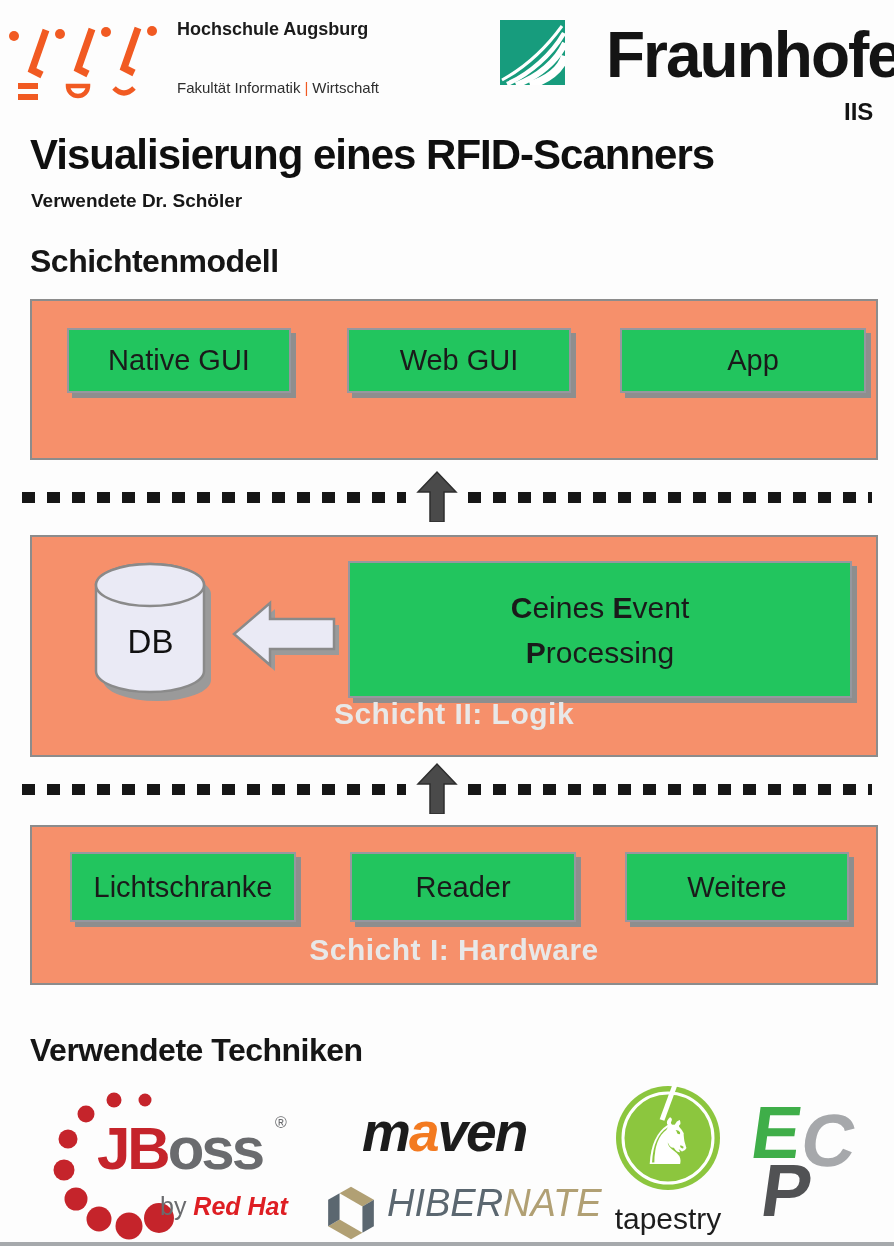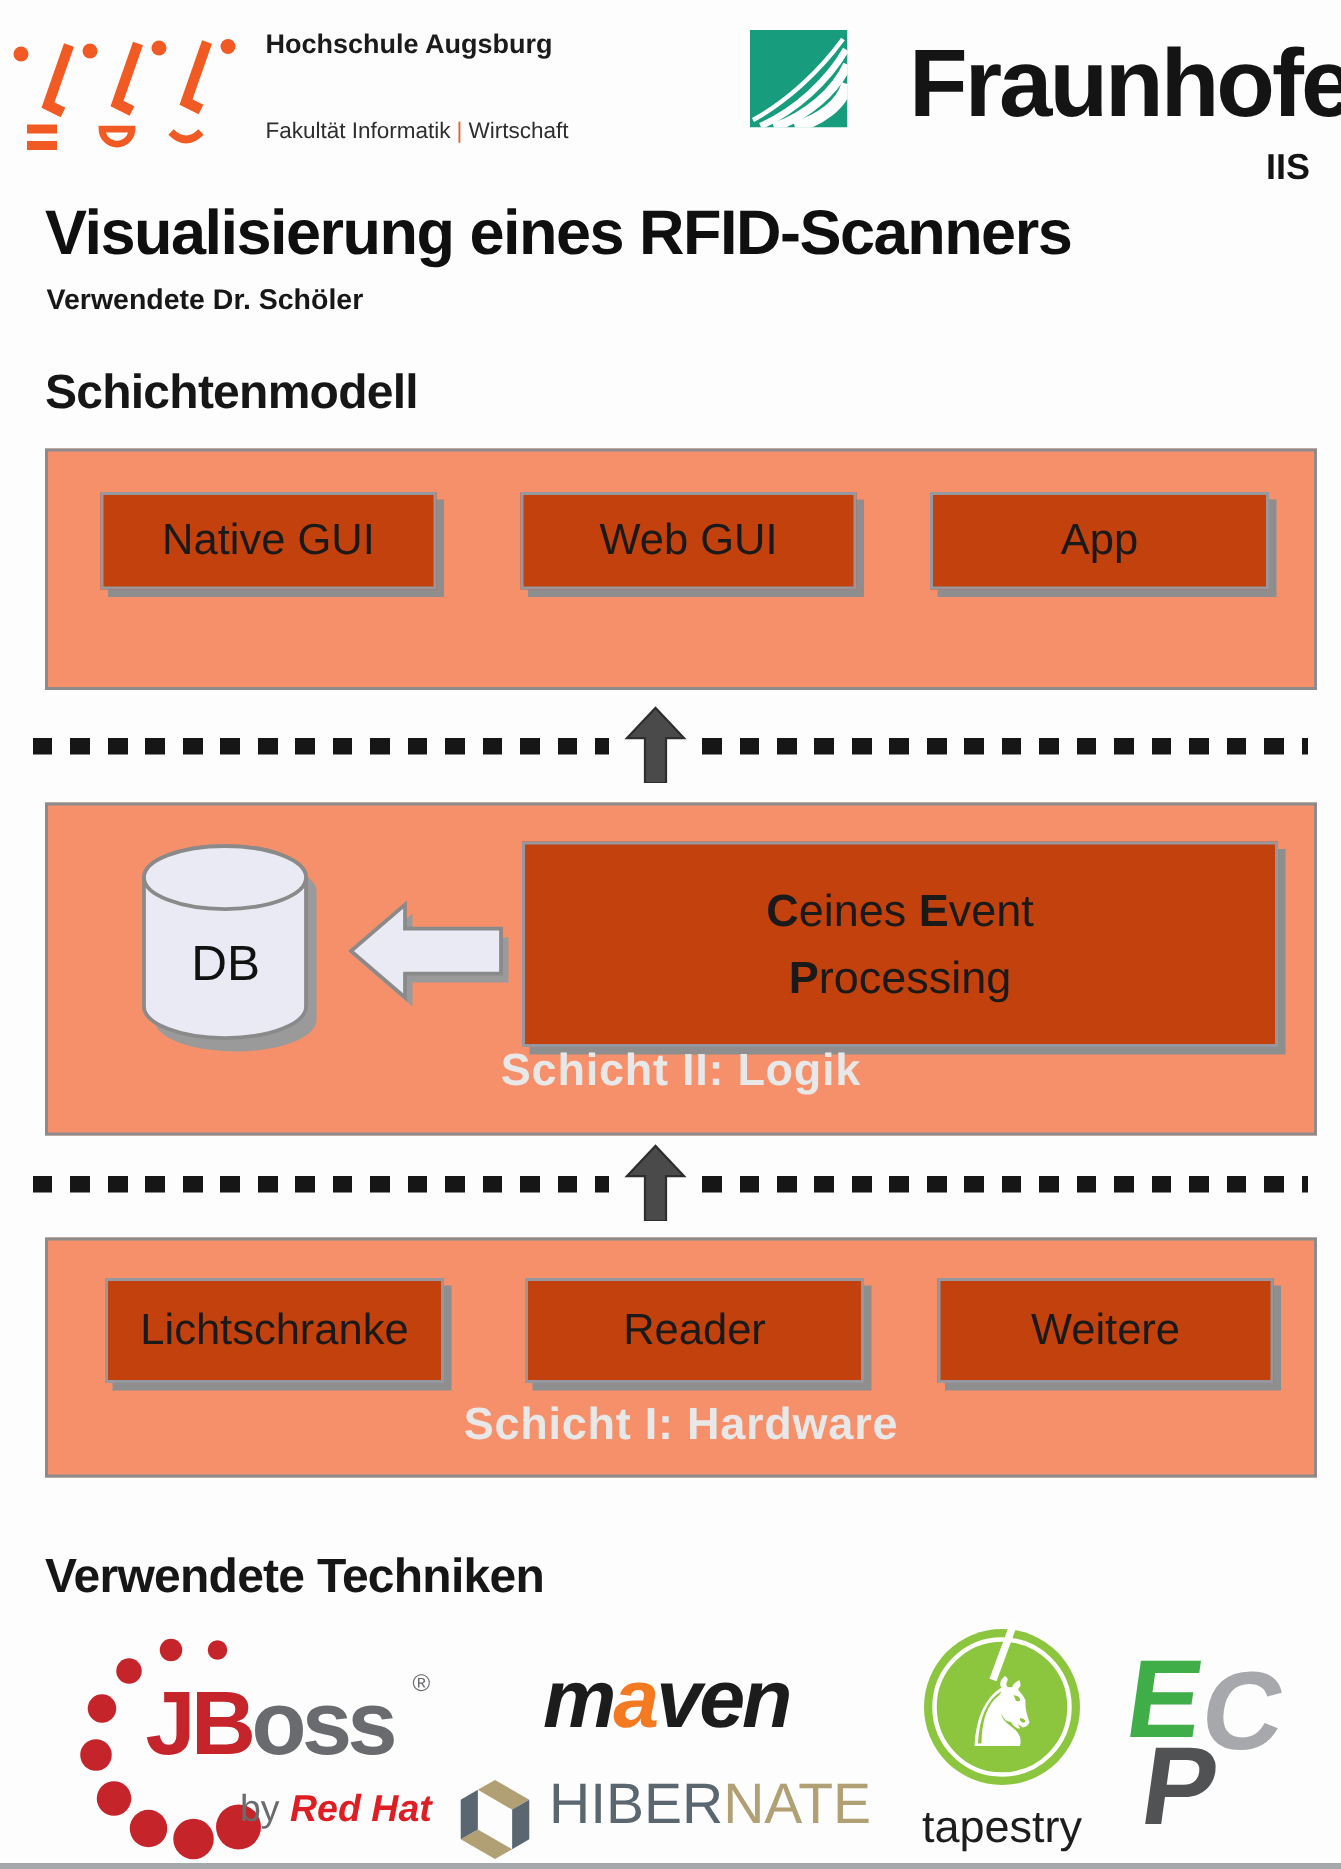--- a/index.html
+++ b/index.html
@@ -21,30 +21,30 @@
   .title{left:30px;top:131px;font-size:42px;font-weight:bold;letter-spacing:-1px;color:#0f0f0f;}
   .subtitle{left:31px;top:190px;font-size:19px;font-weight:bold;color:#171717;}
   .h-model{left:30px;top:243px;font-size:32px;font-weight:bold;letter-spacing:-0.5px;}
   .h-tech{left:30px;top:1032px;font-size:32px;font-weight:bold;letter-spacing:-0.5px;}
 
   
   .layer{left:30px;width:844px;background:#F6906B;border:2px solid #8C8C8C;}
   #layer3{top:299px;height:157px;}
   #layer2{top:535px;height:218px;}
   #layer1{top:825px;height:156px;}
-  .lbox{position:absolute;background:#c2410c;border:2px solid #97979F;
+  .lbox{position:absolute;background:#22c55e;border:2px solid #97979F;
         box-shadow:5px 5px 0 #8E8E8E;display:flex;align-items:center;justify-content:center;
         font-size:29px;color:#1a1a1a;}
   .layer-label{position:absolute;left:0;right:0;text-align:center;font-size:30px;
                font-weight:bold;color:#E8E8E8;letter-spacing:0.5px;}
 
   
   #layer3 .b1{left:35px;top:27px;width:220px;height:61px;}
   #layer3 .b2{left:315px;top:27px;width:220px;height:61px;}
-  #layer3 .b3{left:588px;top:27px;width:222px;height:61px;}
+  #layer3 .b3{left:588px;top:27px;width:222px;height:61px;padding-left:20px;}
   #layer3 .layer-label{top:102px;}
 
   
   .cyl-svg{left:58px;top:22px;width:128px;height:150px;}
   .db-label{left:58px;top:86px;width:121px;text-align:center;font-size:33px;color:#111;}
   .larrow-svg{left:196px;top:58px;width:112px;height:84px;}
   .cep{left:316px;top:24px;width:500px;height:133px;flex-direction:column;line-height:1.5;font-size:30px;}
   .cep b{font-weight:bold;}
   #layer2 .layer-label{top:160px;}
 
@@ -72,21 +72,21 @@
   .jboss-word .gray{color:#6A6B6E;}
   .jboss-reg{position:absolute;left:250px;top:34px;font-size:16px;color:#6A6B6E;}
   .jboss-by{position:absolute;left:135px;top:112px;font-size:25px;white-space:nowrap;}
   .jboss-by .by{color:#6A6B6E;margin-top:28px;}
   .jboss-by .rh{color:#DE1E23;font-weight:bold;font-style:italic;}
 
   .maven{left:362px;top:1100px;font-size:55px;font-weight:bold;font-style:italic;
          letter-spacing:-2px;color:#1c1c1c;white-space:nowrap;}
   .maven .a{color:#F37A20;}
 
-  .hibernate{left:300px;top:1180px;width:310px;height:64px;}
+  .hibernate{left:321px;top:1180px;width:310px;height:64px;font-style:italic;}
   .hib-cube{position:absolute;left:0;top:4px;}
   .hib-word{position:absolute;left:66px;top:2px;font-size:38px;white-space:nowrap;}
   .hib-word .slate{color:#5B6770;}
   .hib-word .tan{color:#B1A074;}
 
   .tapestry{left:602px;top:1076px;width:132px;height:168px;}
   .tap-word{position:absolute;left:0;top:126px;width:132px;text-align:center;
             font-size:30px;color:#1d1d1d;}
 
   .epc{left:744px;top:1092px;width:148px;height:145px;}

